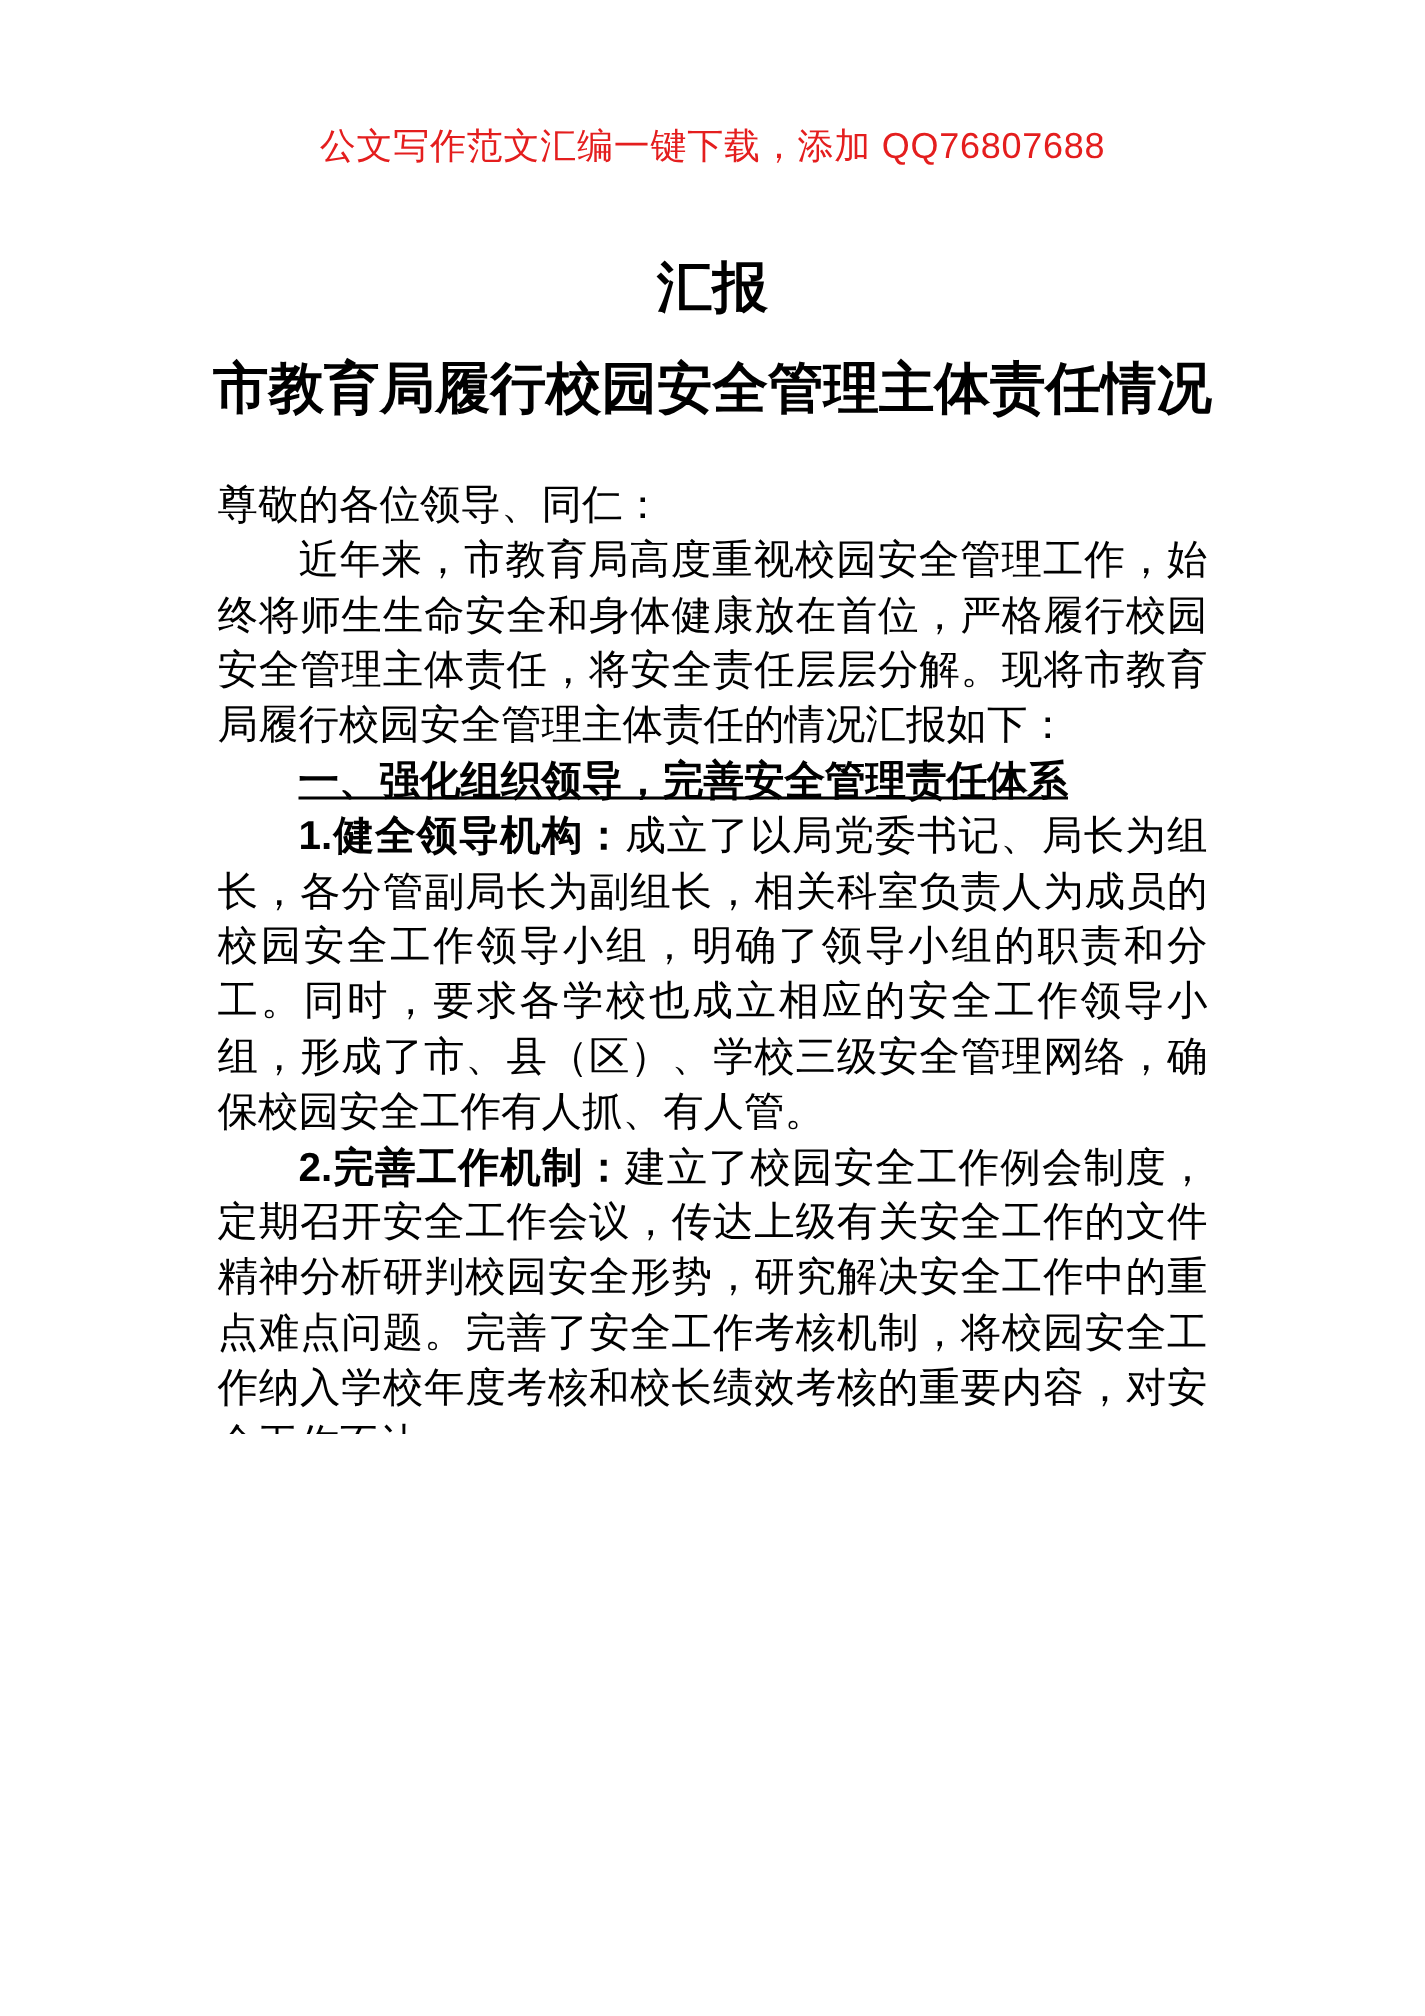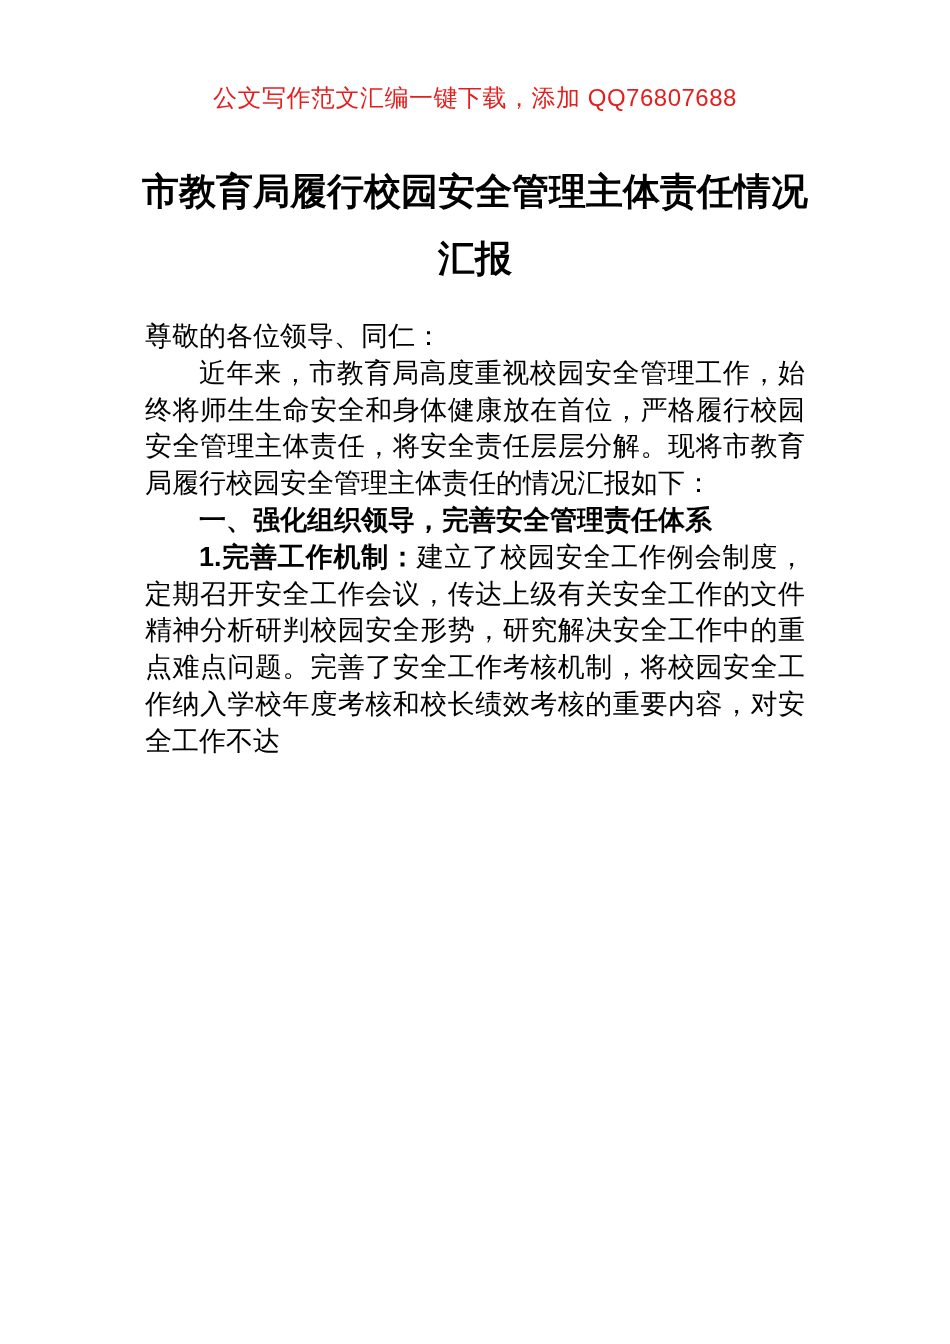--- a/index.html
+++ b/index.html
@@ -52,53 +52,55 @@
     margin: 0;
     text-indent: 2em;
   }
   .para .lead {
     font-weight: bold;
   }
   .section-heading {
     margin: 0;
     text-indent: 2em;
     font-weight: bold;
+    text-decoration: underline;
   }
   .page-number {
     position: absolute;
     top: 1186px;
     left: 0;
     width: 100%;
     text-align: center;
     font-family: "Liberation Serif", "DejaVu Serif", serif;
     font-size: 30px;
     line-height: 34px;
   }
 </style>
 </head>
 <body>
 
 <div class="page">
 
   <div class="header-note">公文写作范文汇编一键下载，添加 QQ76807688</div>
 
   <h1 class="doc-title" style="margin-bottom:0;">
+    <div class="title-line">汇报</div>
     <div class="title-line">市教育局履行校园安全管理主体责任情况</div>
-    <div class="title-line">汇报</div>
   </h1>
 
   <div class="body-block">
 
     <p class="salutation">尊敬的各位领导、同仁：</p>
 
     <p class="para"><span class="lead"></span><span>近年来，市教育局高度重视校园安全管理工作，始终将师生生命安全和身体健康放在首位，严格履行校园安全管理主体责任，将安全责任层层分解。现将市教育局履行校园安全管理主体责任的情况汇报如下：</span></p>
 
     <p class="section-heading">一、强化组织领导，完善安全管理责任体系</p>
 
+    <p class="para"><span class="lead">1.健全领导机构：</span><span>成立了以局党委书记、局长为组长，各分管副局长为副组长，相关科室负责人为成员的校园安全工作领导小组，明确了领导小组的职责和分工。同时，要求各学校也成立相应的安全工作领导小组，形成了市、县（区）、学校三级安全管理网络，确保校园安全工作有人抓、有人管。</span></p>
 
 
-    <p class="para"><span class="lead">1.完善工作机制：</span><span>建立了校园安全工作例会制度，定期召开安全工作会议，传达上级有关安全工作的文件精神分析研判校园安全形势，研究解决安全工作中的重点难点问题。完善了安全工作考核机制，将校园安全工作纳入学校年度考核和校长绩效考核的重要内容，对安全工作不达</span></p>
+    <p class="para"><span class="lead">2.完善工作机制：</span><span>建立了校园安全工作例会制度，定期召开安全工作会议，传达上级有关安全工作的文件精神分析研判校园安全形势，研究解决安全工作中的重点难点问题。完善了安全工作考核机制，将校园安全工作纳入学校年度考核和校长绩效考核的重要内容，对安全工作不达</span></p>
 
   </div>
 
   <div class="page-number">1</div>
 
 </div>
 
 </body></html>

